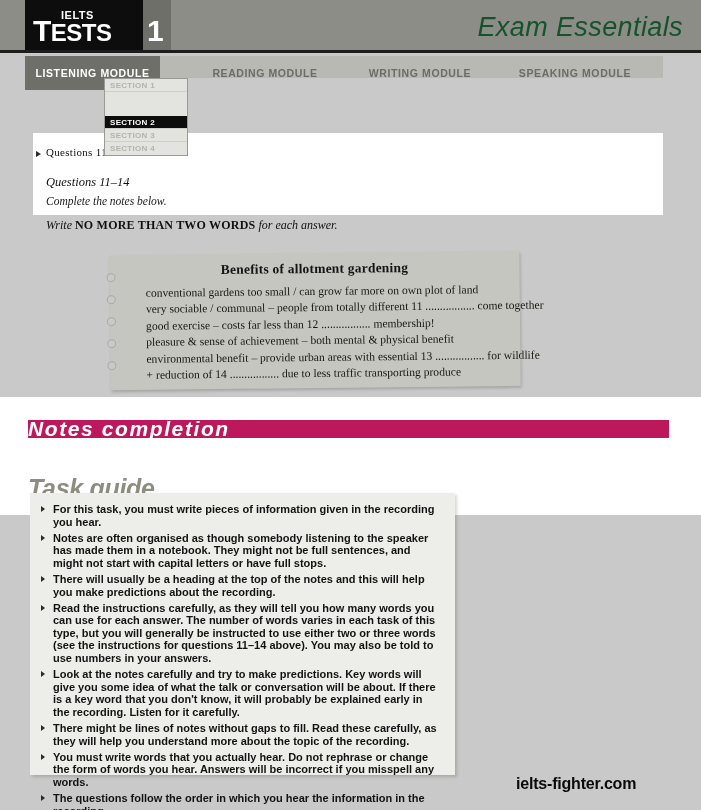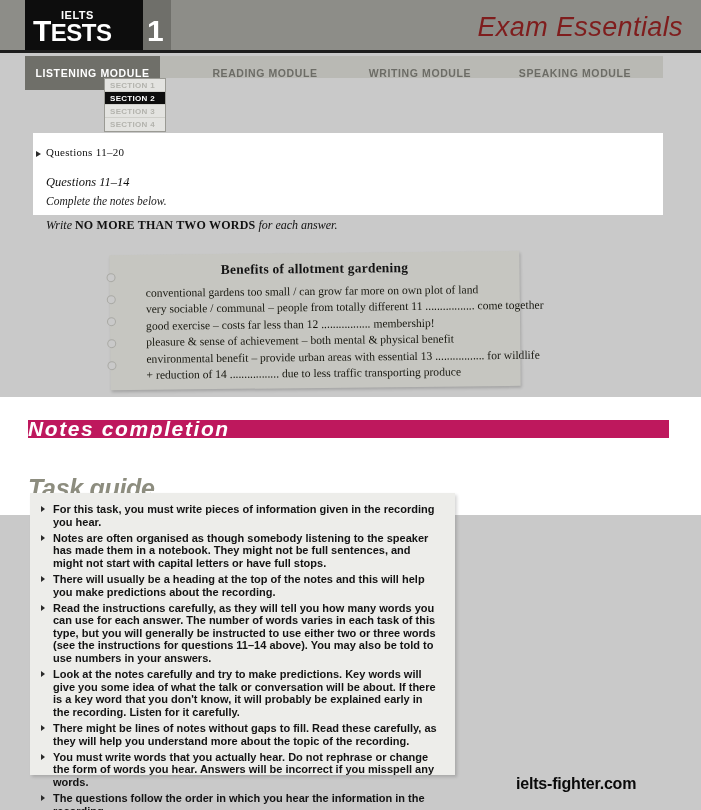--- a/index.html
+++ b/index.html
@@ -80,21 +80,21 @@
     color: #ffffff;
     font-size: 30px;
     font-weight: bold;
     line-height: 30px;
     z-index: 4;
   }
 
   .exam-essentials {
     position: absolute;
     right: 18px; top: 12px;
-    color: #7f1d1d;
+    color: #14532d;
     font-size: 27px;
     font-style: italic;
     font-weight: normal;
     letter-spacing: 0.4px;
   }
 
   
   .module-nav {
     position: absolute;
     left: 25px; top: 56px;
@@ -116,39 +116,40 @@
   }
   .mt0 { left: 0;   width: 135px; }
   .mt1 { left: 170; left: 170px; width: 140px; }
   .mt2 { left: 330px; width: 130px; }
   .mt3 { left: 480px; width: 140px; }
 
   
   .section-list {
     position: absolute;
     left: 104px; top: 78px;
-    width: 62px;
+    width: 84px;
     border: 1px solid #9a9a94;
     background: #e3e3e0;
     z-index: 5;
   }
   .section-item {
     height: 13px;
     display: flex; align-items: center;
     padding-left: 5px;
     font-size: 8px;
     font-weight: bold;
     letter-spacing: 0.3px;
     color: #b3b3ad;
     border-bottom: 1px solid #cfcfca;
   }
   .section-item:last-child { border-bottom: none; }
   .section-item.active {
     background: #0d0d0d;
     color: #ffffff;
+    margin-top: 24px;
   }
 
   
   .questions-panel {
     position: absolute;
     left: 33px; top: 133px;
     width: 630px; height: 82px;
     background: #ffffff;
   }
   .q-heading {

